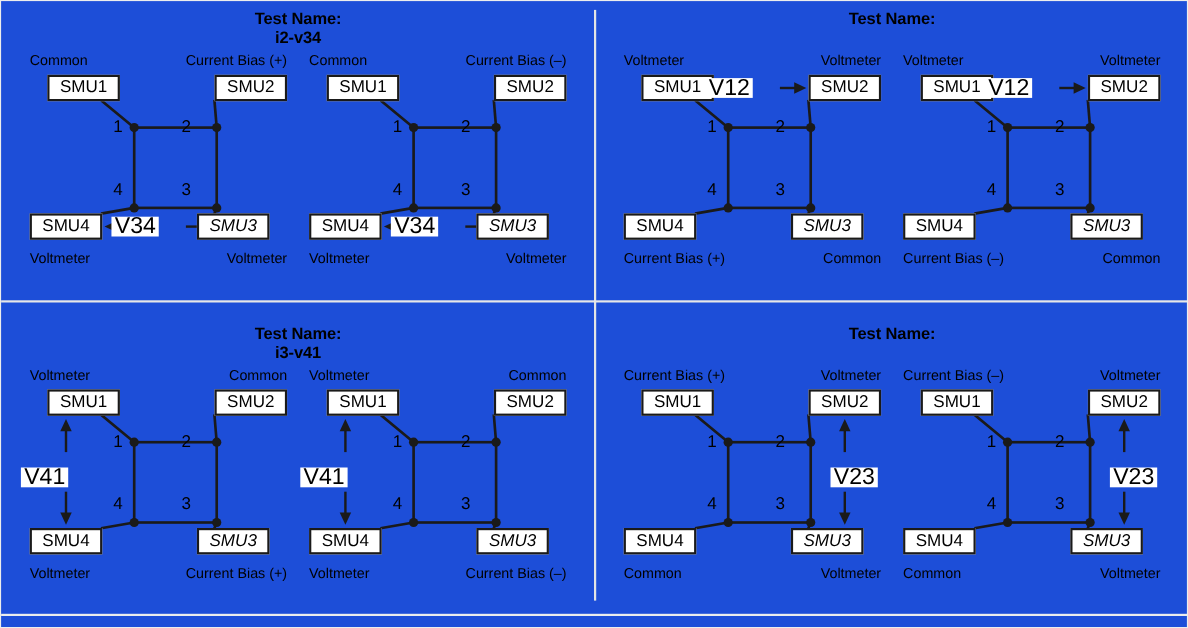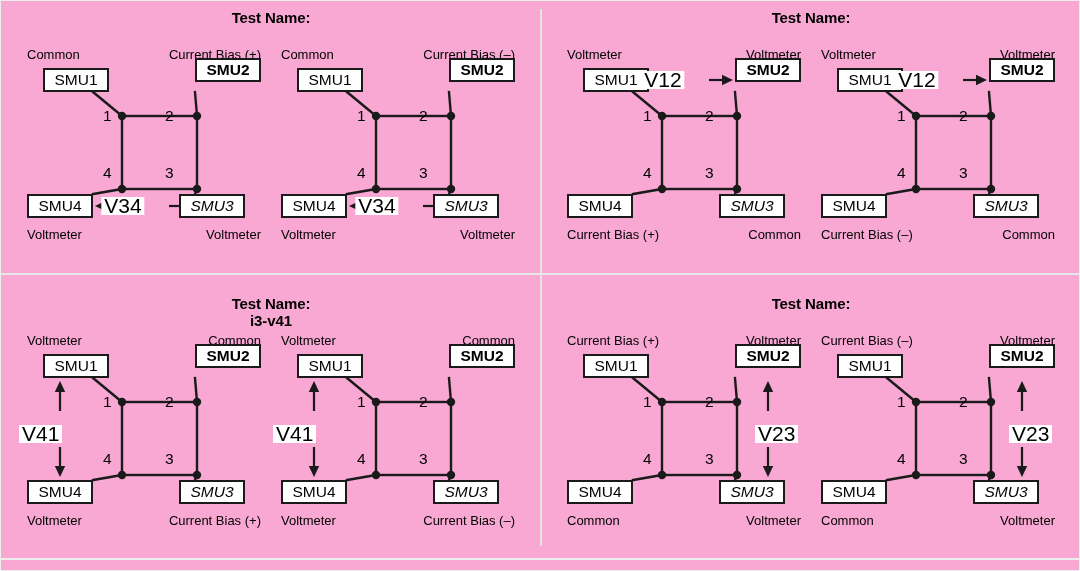--- a/index.html
+++ b/index.html
@@ -8,21 +8,21 @@
     background: #ffffff;
   }
   body {
     font-family: "Liberation Sans", sans-serif;
     color: #000000;
   }
   #page {
     position: relative;
     width: 1080px;
     height: 571px;
-    background: #f9a8d4;
+    background: #1d4ed8;
     overflow: hidden;
     box-sizing: border-box;
     border: 1px solid #eceded;
   }
 
   
   .quad-grid {
     position: absolute;
     left: 0; top: 0;
     width: 1080px;
@@ -107,21 +107,21 @@
     height: 24px;
     border: 2px solid #1a1a1a;
     background: #ffffff;
     box-sizing: border-box;
     font-size: 15.5px;
     line-height: 20px;
     text-align: center;
     z-index: 3;
   }
   .smu.p1 { left: 24px;   top: 22px; }
-  .smu.p2 { right: 8px;  top: 12px; font-weight: bold; }
+  .smu.p2 { right: 8px;  top: 22px; }
   .smu.p3 { right: 24px;  top: 148px; font-style: italic; }
   .smu.p4 { left: 8px;   top: 148px; }
 
   
   .cell-svg {
     position: absolute;
     left: 0; top: 0;
     width: 250px;
     height: 230px;
     z-index: 2;
@@ -167,21 +167,21 @@
 <body>
 
 <div id="page">
 
   <div class="divider-v"></div>
   <div class="divider-h"></div>
   <div class="divider-bottom"></div>
 
   <div class="quad-grid" id="quad-grid">
       <div class="quad q0">
-        <div class="quad-title"><span>Test Name:</span></div>
+        <div class="quad-title"><span>Test Name:</span><span class="t-line2">i2-v34</span></div>
         <div class="cell left">
           <div class="ann tl">Common</div>
           <div class="ann tr">Current Bias (+)</div>
           <div class="ann bl">Voltmeter</div>
           <div class="ann br">Voltmeter</div>
           <svg class="cell-svg" viewBox="0 0 250 230" width="250" height="230">
             <g fill="none" stroke="#1a1a1a" stroke-width="2.4" stroke-linecap="square">
               <rect x="103" y="70" width="75" height="73"></rect>
               <line x1="74" y1="46" x2="103" y2="70"></line>
               <line x1="176" y1="46" x2="178" y2="70"></line>

